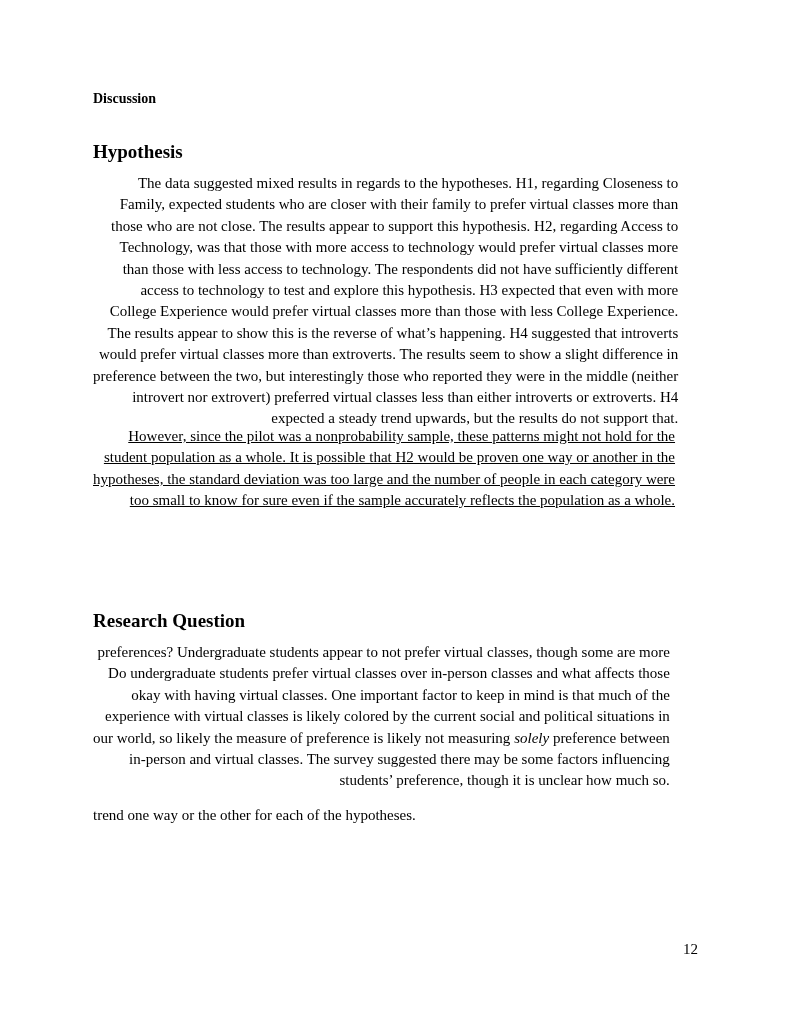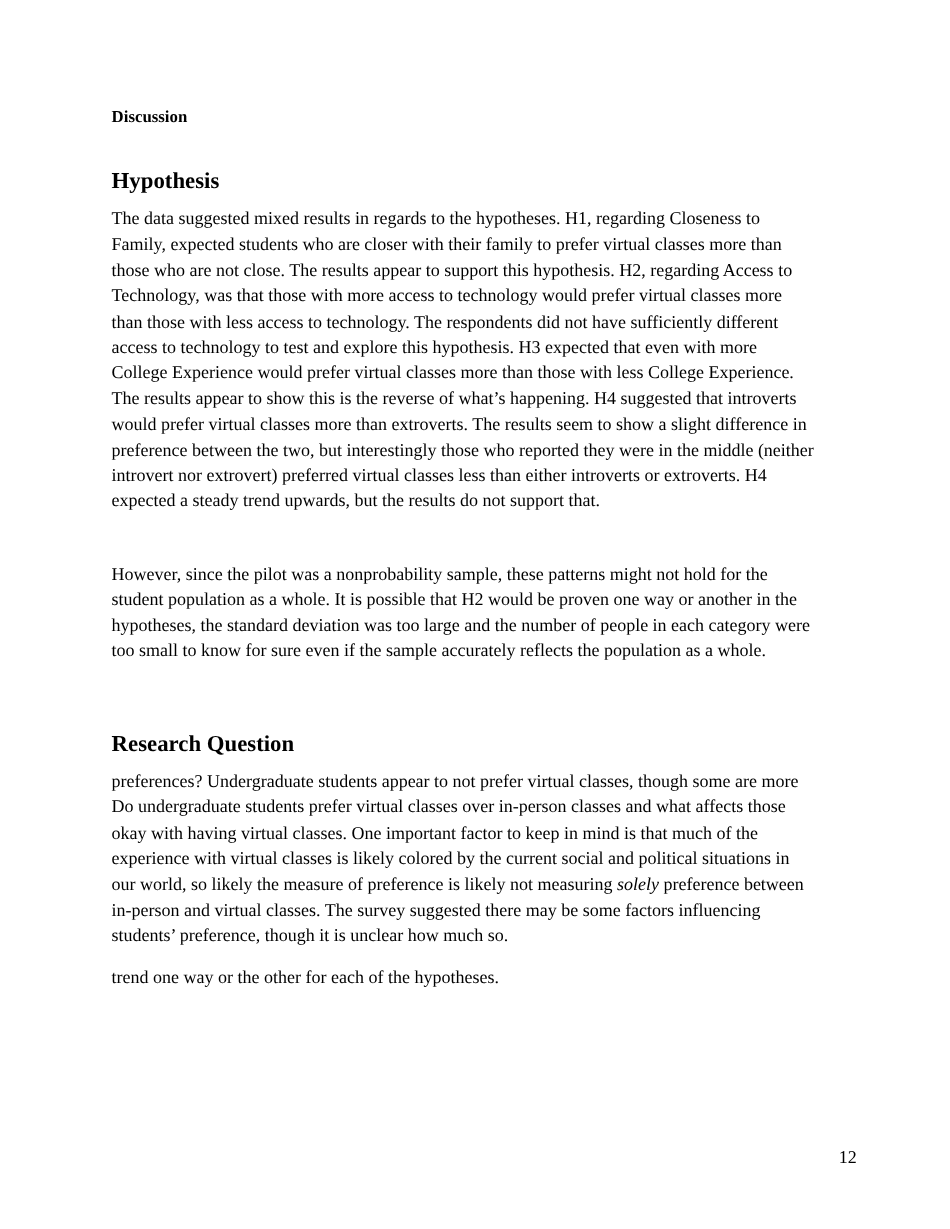--- a/index.html
+++ b/index.html
@@ -42,27 +42,28 @@
       position: absolute;
       left: 0;
       margin: 0;
       font-size: 15px;
     }
     .line {
       display: block;
       height: 21.4px;
       line-height: 21.4px;
       white-space: nowrap;
+      text-align: right;
     }
     .page-number {
       position: absolute;
       left: 683px;
       top: 941px;
       font-size: 15px;
-      margin: 16px;
+      margin: 0;
     }
   </style>
 </head>
 <body>
 
 <div class="page">
 
   <h1 class="h1">Discussion</h1>
 
   <h2 class="h2" style="top:141px;">Hypothesis</h2>
@@ -75,21 +76,21 @@
     <span class="line">than those with less access to technology. The respondents did not have sufficiently different</span>
     <span class="line">access to technology to test and explore this hypothesis. H3 expected that even with more</span>
     <span class="line">College Experience would prefer virtual classes more than those with less College Experience.</span>
     <span class="line">The results appear to show this is the reverse of what’s happening. H4 suggested that introverts</span>
     <span class="line">would prefer virtual classes more than extroverts. The results seem to show a slight difference in</span>
     <span class="line">preference between the two, but interestingly those who reported they were in the middle (neither</span>
     <span class="line">introvert nor extrovert) preferred virtual classes less than either introverts or extroverts. H4</span>
     <span class="line">expected a steady trend upwards, but the results do not support that.</span>
   </p>
 
-  <p class="para" style="top:469px;">
+  <p class="para" style="top:426px;text-decoration:underline;">
     <span class="line">However, since the pilot was a nonprobability sample, these patterns might not hold for the</span>
     <span class="line">student population as a whole. It is possible that H2 would be proven one way or another in the</span>
     <span class="line">hypotheses, the standard deviation was too large and the number of people in each category were</span>
     <span class="line">too small to know for sure even if the sample accurately reflects the population as a whole.</span>
   </p>
 
   <h2 class="h2" style="top:610px;">Research Question</h2>
 
   <p class="para" style="top:642px;">
     <span class="line">preferences? Undergraduate students appear to not prefer virtual classes, though some are more</span>

